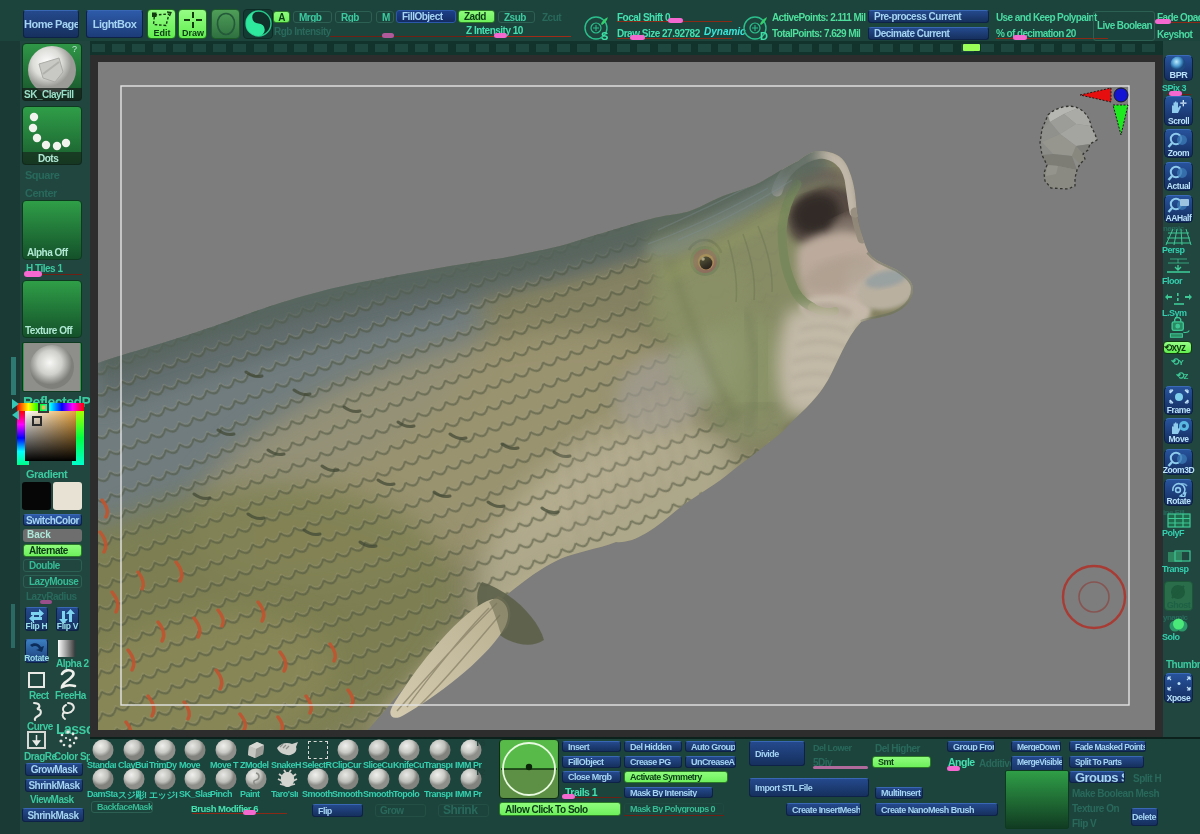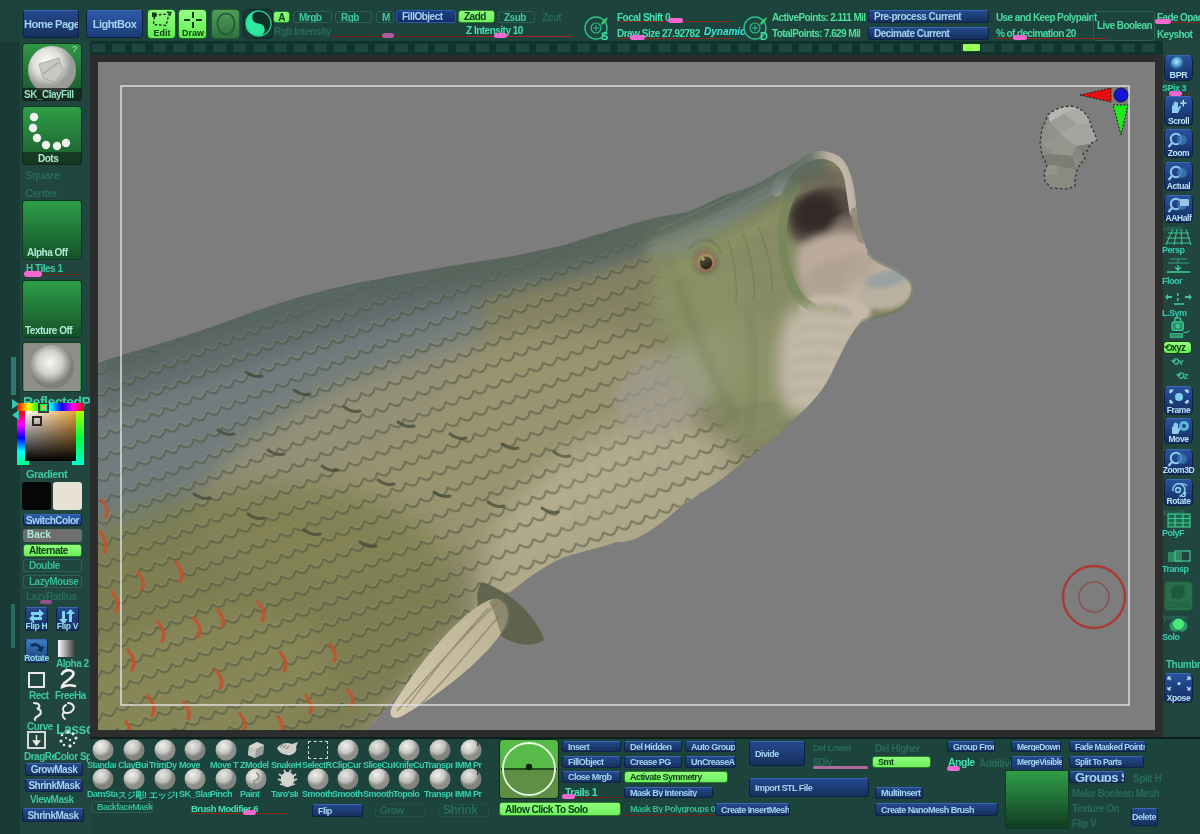--- a/index.html
+++ b/index.html
@@ -844,21 +844,21 @@
 <div class="a bb" style="left:685px;top:741px;width:51px;height:11px;line-height:10px;font-size:9px;letter-spacing:-.55px">Auto Groups</div>
 <div class="a bb" style="left:685px;top:756px;width:51px;height:12px;line-height:11px;font-size:9px;letter-spacing:-.55px">UnCreaseAll</div>
 <div class="a bb" style="left:749px;top:741px;width:56px;height:25px;line-height:24px;font-size:9px;letter-spacing:-.55px">Divide</div>
 <div class="a dt" style="left:813px;top:743px;font-size:9px">Del Lower</div>
 <div class="a dt" style="left:813px;top:757px">5Div</div>
 <div class="a" style="left:813px;top:766px;width:55px;height:3px;background:#b06a9c;border-radius:2px"></div>
 <div class="a dt" style="left:875px;top:743px">Del Higher</div>
 <div class="a gb" style="left:872px;top:756px;width:59px;height:12px;line-height:11px;font-size:9px;letter-spacing:-.55px">Smt</div>
 <div class="a bb" style="left:749px;top:778px;width:120px;height:19px;line-height:18px;line-height:18px;font-size:9px;letter-spacing:-.55px">Import STL File</div>
 <div class="a bb" style="left:875px;top:787px;width:48px;height:12px;line-height:11px;font-size:9px;letter-spacing:-.55px">MultiInsert</div>
-<div class="a bb" style="left:715px;top:803px;width:75px;height:13px;line-height:12px;font-size:9px;letter-spacing:-.55px">Create InsertMesh</div>
+<div class="a bb" style="left:786px;top:803px;width:75px;height:13px;line-height:12px;font-size:9px;letter-spacing:-.55px">Create InsertMesh</div>
 <div class="a bb" style="left:875px;top:803px;width:123px;height:13px;line-height:12px;font-size:9px;letter-spacing:-.55px">Create NanoMesh Brush</div>
 <div class="a bb" style="left:947px;top:741px;width:48px;height:11px;line-height:10px;font-size:9px;letter-spacing:-.55px">Group Front</div>
 <div class="a tt" style="left:948px;top:756px;color:#45e0b0;font-size:10.5px">Angle</div>
 <div class="a ph" style="left:947px;top:766px;width:13px"></div>
 <div class="a dt" style="left:979px;top:758px">Additive</div>
 <div class="a bb" style="left:1011px;top:741px;width:50px;height:11px;line-height:10px;font-size:8.5px;letter-spacing:-.55px">MergeDown</div>
 <div class="a bb" style="left:1011px;top:756px;width:52px;height:20px;line-height:11px;font-size:8.5px;letter-spacing:-.55px">MergeVisible</div>
 <div class="a" style="left:1005px;top:770px;width:64px;height:59px;background:linear-gradient(#2f9e47,#113c22);border:1px solid #0e3a20;border-radius:2px"></div>
 <div class="a bb" style="left:1069px;top:741px;width:77px;height:11px;line-height:10px;font-size:8.5px;letter-spacing:-.55px">Fade Masked Points</div>
 <div class="a bb" style="left:1069px;top:756px;width:75px;height:12px;line-height:11px;font-size:8.5px;letter-spacing:-.55px">Split To Parts</div>

